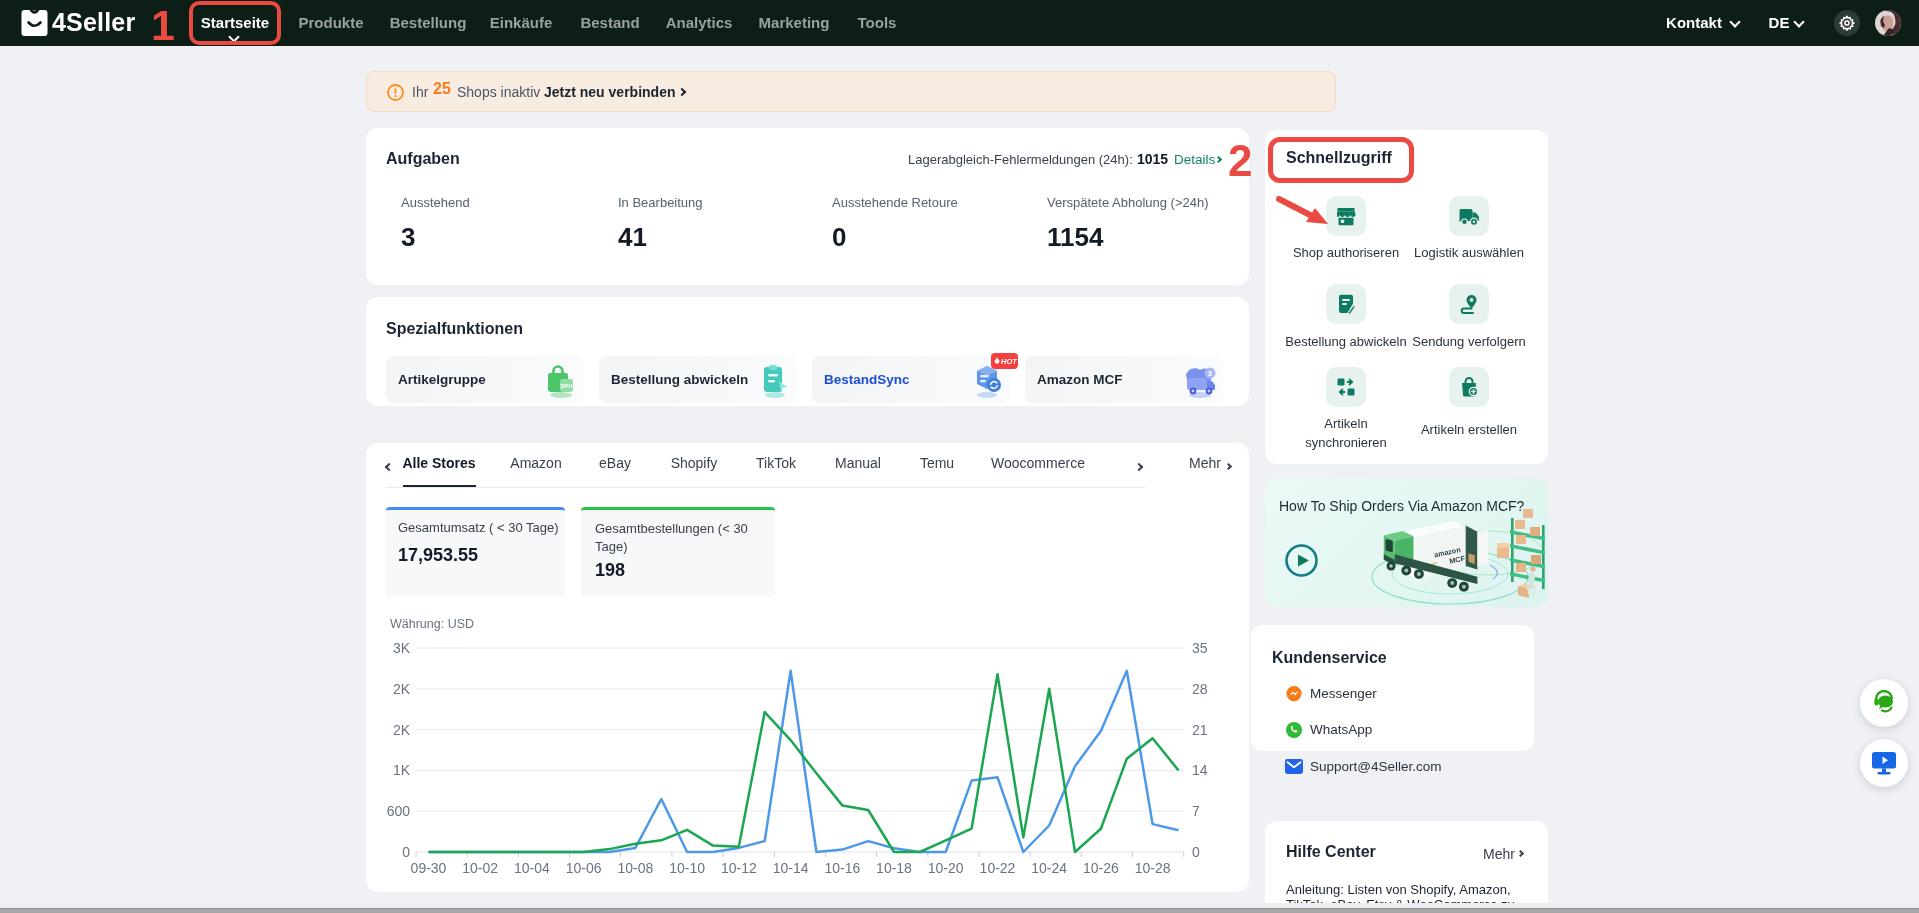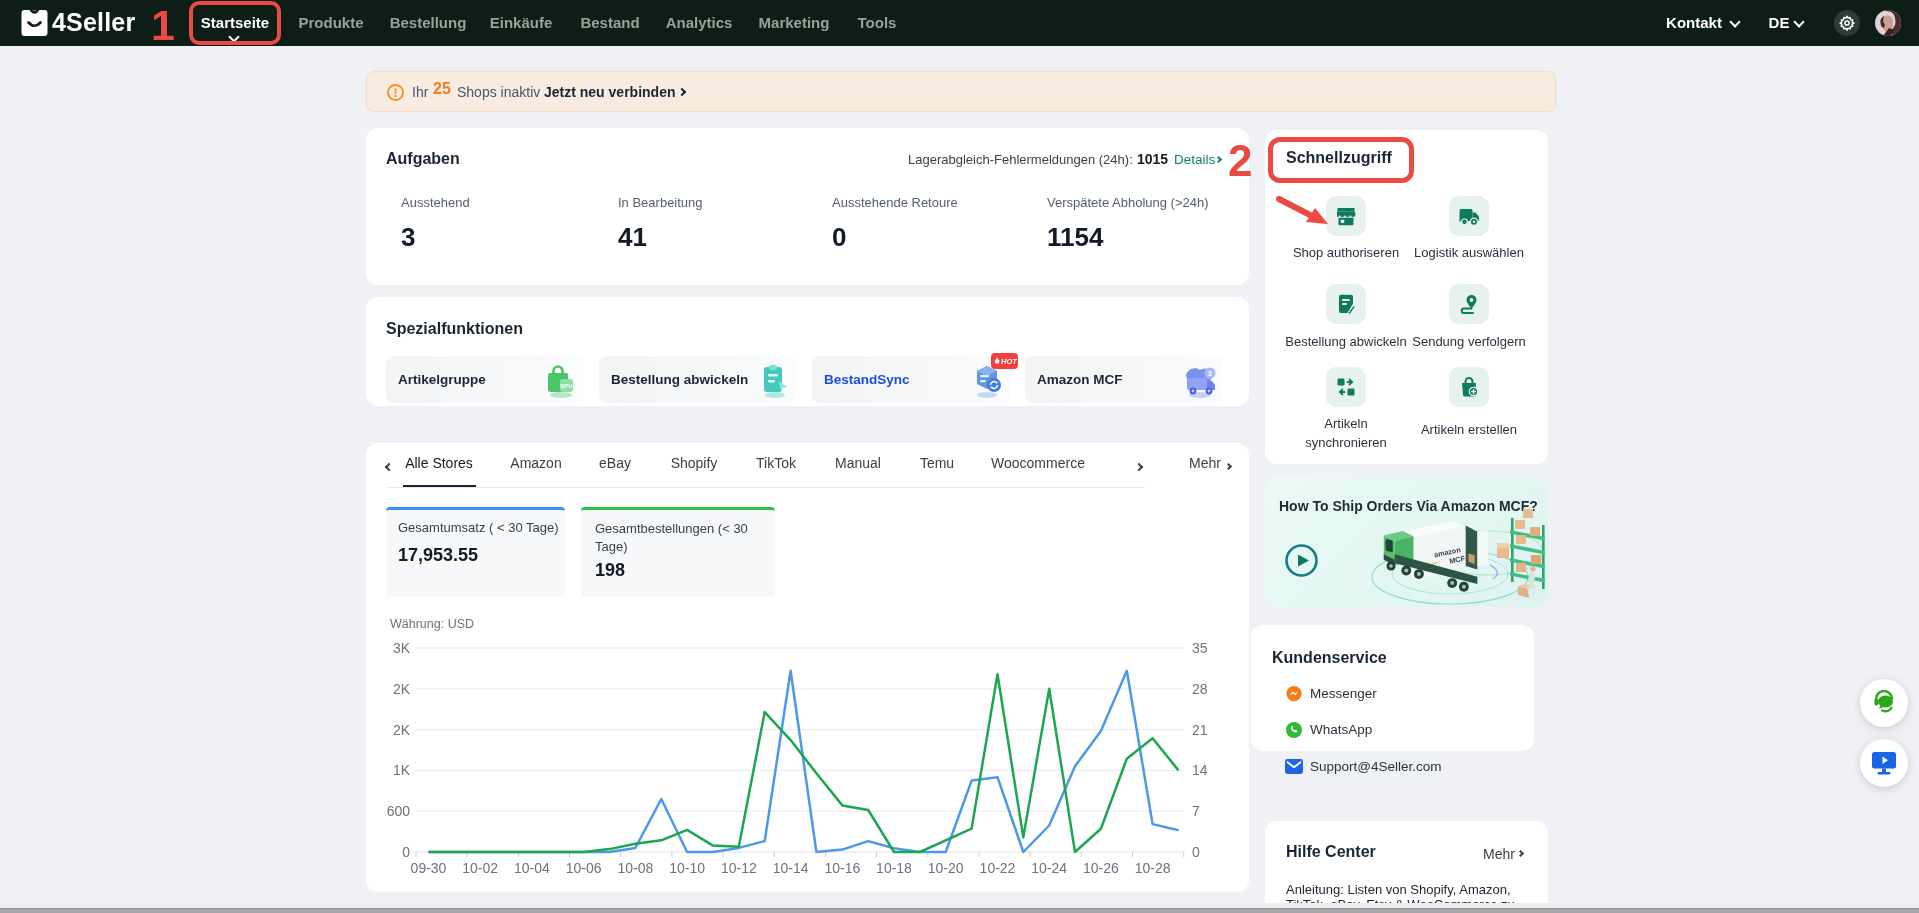--- a/index.html
+++ b/index.html
@@ -63,21 +63,21 @@
     <g clip-path="url(#avc)">
       <rect width="26" height="26" fill="#ddd6d3"></rect>
       <path d="M0 0 h26 v26 h-8 l-2 -6 q6 -4 4 -12 q-1 -7 -9 -7 l-8 -1z" fill="#4a2b30"></path>
       <path d="M9 6 q8 -2 9 5 q1 8 -4 10 l-3 1 q-6 -5 -5 -11z" fill="#c9a193"></path>
       <path d="M9 6 q-2 6 1 9 l-1 3 -3 -2 q-2 -8 3 -10z" fill="#45282e"></path>
       <path d="M14 18 l5 2 -3 6 h-8z" fill="#38232a"></path>
     </g>
   </svg>
 </div>
 
-<div class="abs" style="left:366px;top:71px;width:1190px;height:41px;background:#f8ece0;border:1px solid #f2dcc3;border-radius:8px">
+<div class="abs" style="left:366px;top:71px;width:970px;height:41px;background:#f8ece0;border:1px solid #f2dcc3;border-radius:8px">
   <svg class="abs" style="left:20px;top:12px" width="17" height="17" viewBox="0 0 17 17">
     <circle cx="8.5" cy="8.5" r="7.5" fill="none" stroke="#f98e1f" stroke-width="1.8"></circle>
     <rect x="7.6" y="4.2" width="1.8" height="5.6" rx="0.9" fill="#f98e1f"></rect>
     <circle cx="8.5" cy="12" r="1.1" fill="#f98e1f"></circle>
   </svg>
   <span class="abs" style="left:45px;top:12px;font-size:14px;color:#4a5568">Ihr</span>
   <span class="abs" style="left:66px;top:8px;font-size:16px;font-weight:700;color:#f77c1b">25</span>
   <span class="abs" style="left:90px;top:12px;font-size:14px;color:#4a5568">Shops inaktiv</span>
   <span class="abs" style="left:177px;top:12px;font-size:14px;font-weight:700;color:#1c2533">Jetzt neu verbinden</span>
   <span class="chev chev-r abs" style="left:312px;top:17px;color:#1c2533;width:6px;height:6px"></span>
@@ -149,21 +149,21 @@
   </svg>
   <div class="abs" style="left:625px;top:56px;width:27px;height:16px;background:#f53f3f;border-radius:4px;z-index:3"></div>
   <svg class="abs" style="left:628px;top:60px;z-index:4" width="6" height="8" viewBox="0 0 8 10">
       <path d="M4 0 q1 2.5 3 4 a3.2 3.2 0 1 1 -6 .5 q2 -1.5 3 -4.5z" fill="#fff"></path>
     </svg>
   <span class="abs" style="left:635px;top:60px;z-index:4;color:#fff;font-size:7.5px;font-style:italic;font-weight:700">HOT</span>
 </div>
 
 <div class="card" style="left:366px;top:443px;width:883px;height:449px">
   <span class="chev chev-l abs" style="left:20px;top:21px;color:#39414d;width:6px;height:6px"></span>
-  <span class="tab" style="left:73px;top:12px;font-weight:400;color:#121a26">Alle Stores</span>
+  <span class="tab" style="left:73px;top:12px;font-weight:700;color:#121a26">Alle Stores</span>
   <div class="abs" style="left:37px;top:42px;width:73px;height:3px;background:#1c2533"></div>
   <span class="tab" style="left:170px;top:12px">Amazon</span>
   <span class="tab" style="left:249px;top:12px">eBay</span>
   <span class="tab" style="left:328px;top:12px">Shopify</span>
   <span class="tab" style="left:410px;top:12px">TikTok</span>
   <span class="tab" style="left:492px;top:12px">Manual</span>
   <span class="tab" style="left:571px;top:12px">Temu</span>
   <span class="tab" style="left:672px;top:12px">Woocommerce</span>
   <span class="chev chev-r abs" style="left:770px;top:21px;color:#39414d;width:6px;height:6px"></span>
   <div class="abs" style="left:20px;top:44px;width:759px;height:1px;background:#e7e9ee"></div>
@@ -295,21 +295,21 @@
     <path d="M8.5 8 v-1.5 a3.5 3.5 0 0 1 7 0 V8" fill="none" stroke="#0e7a60" stroke-width="2"></path>
     <circle cx="16.5" cy="16.5" r="4.2" fill="#0e7a60" stroke="#e7f1ed" stroke-width="1.3"></circle>
     <path d="M16.5 14.6 v3.8 M14.6 16.5 h3.8" stroke="#e7f1ed" stroke-width="1.4" stroke-linecap="round"></path>
   </svg>
     </div>
   <div class="qa-lab" style="left:20px;top:284px;width:122px">Artikeln<br>synchronieren</div>
   <div class="qa-lab" style="left:143px;top:290px;width:122px">Artikeln erstellen</div>
 </div>
 
 <div class="abs" style="left:1265px;top:478px;width:283px;height:129px;border-radius:12px;background:linear-gradient(135deg,#eafaf6,#ddf3ef)">
-  <div class="abs" style="left:14px;top:20px;width:260px;font-size:14px;font-weight:700;color:#1b2a33;white-space:nowrap">How To Ship Orders Via Amazon MCF?</div>
+  <div class="abs" style="left:14px;top:20px;width:260px;font-size:14px;font-weight:400;color:#1b2a33;white-space:nowrap">How To Ship Orders Via Amazon MCF?</div>
   <svg class="abs" style="left:20px;top:66px" width="33" height="33" viewBox="0 0 33 33">
     <circle cx="16.5" cy="16.5" r="15" fill="none" stroke="#127c87" stroke-width="2.6"></circle>
     <path d="M13 10.5 L24 16.5 L13 22.5 z" fill="#0d7a60"></path>
   </svg>
   <svg id="mcfart" class="abs" style="left:105px;top:25px" width="178" height="104" viewBox="0 0 178 104">
     <ellipse cx="80" cy="74" rx="78" ry="27" fill="none" stroke="#6fd4c0" stroke-width="1.2" opacity=".75"></ellipse>
     <ellipse cx="80" cy="71" rx="58" ry="20" fill="none" stroke="#a9e6da" stroke-width="1"></ellipse>
     <ellipse cx="118" cy="50" rx="56" ry="22" fill="none" stroke="#93dbaa" stroke-width="1" opacity=".65"></ellipse>
 
     <g>

